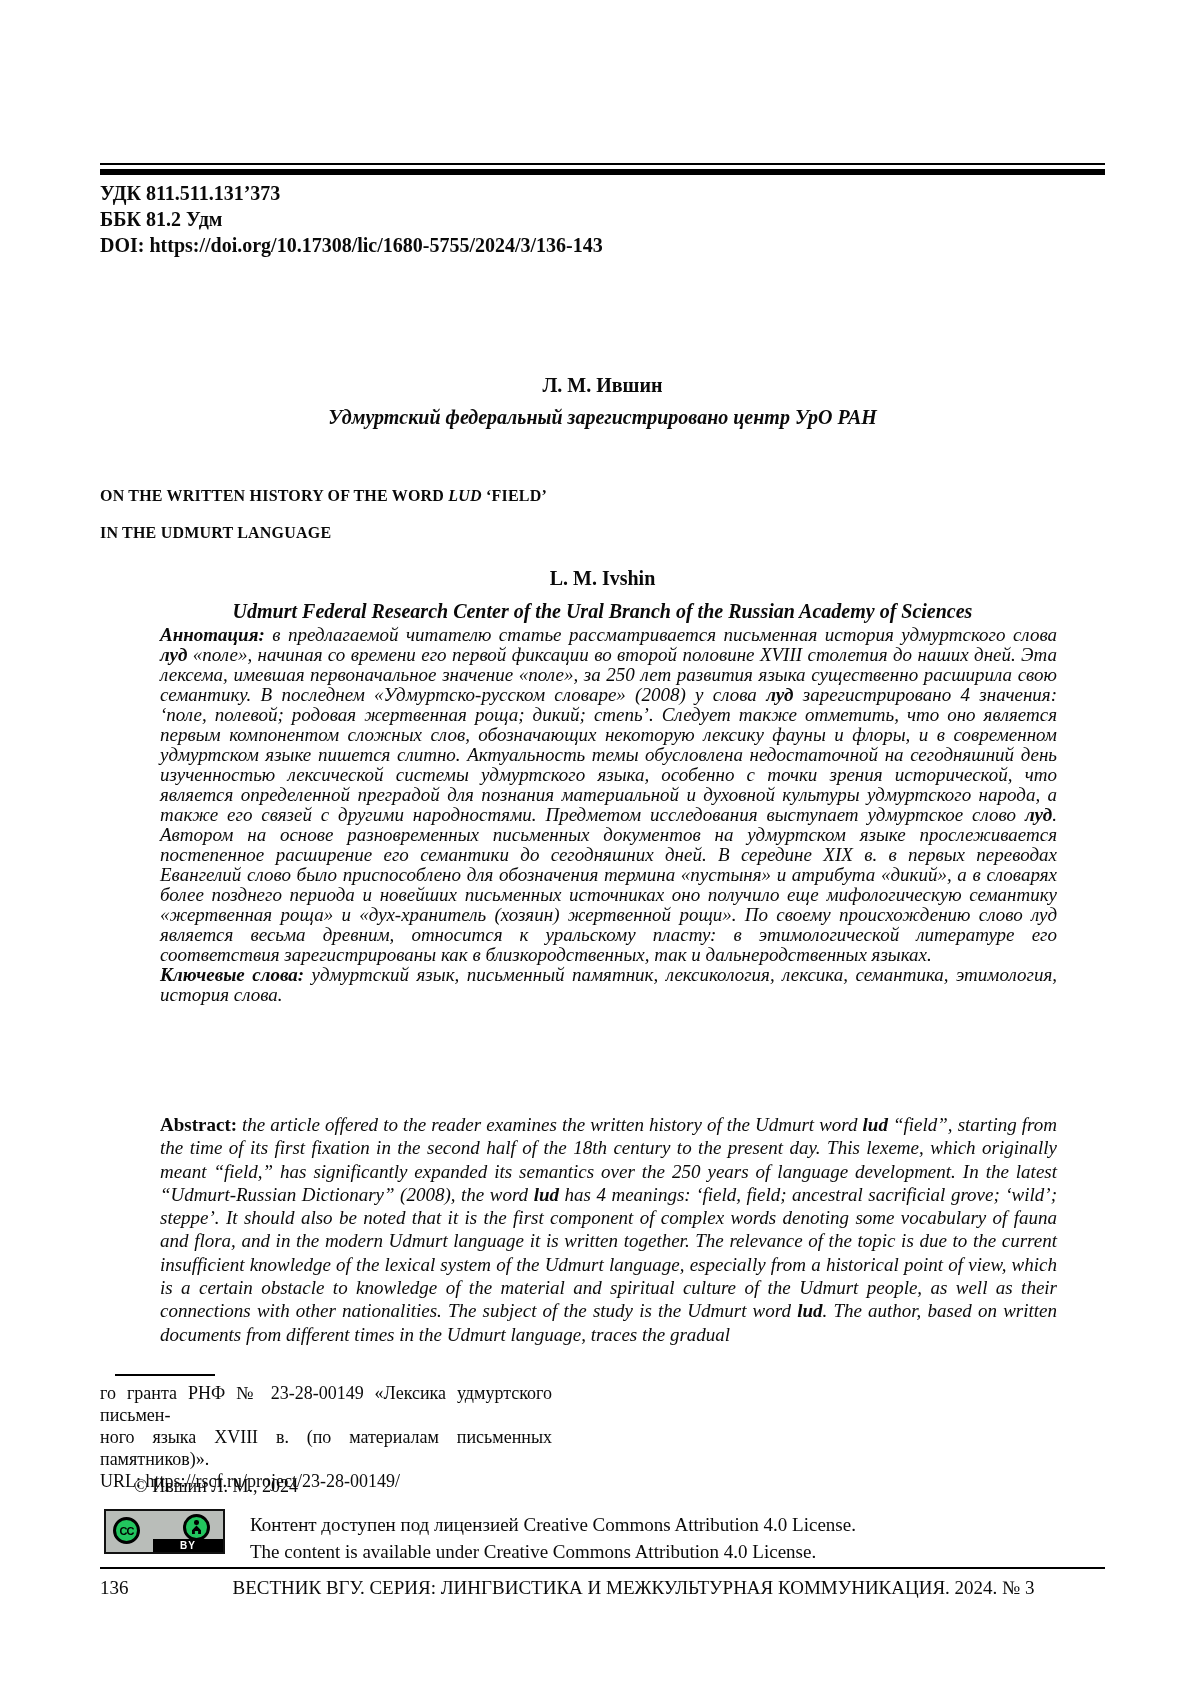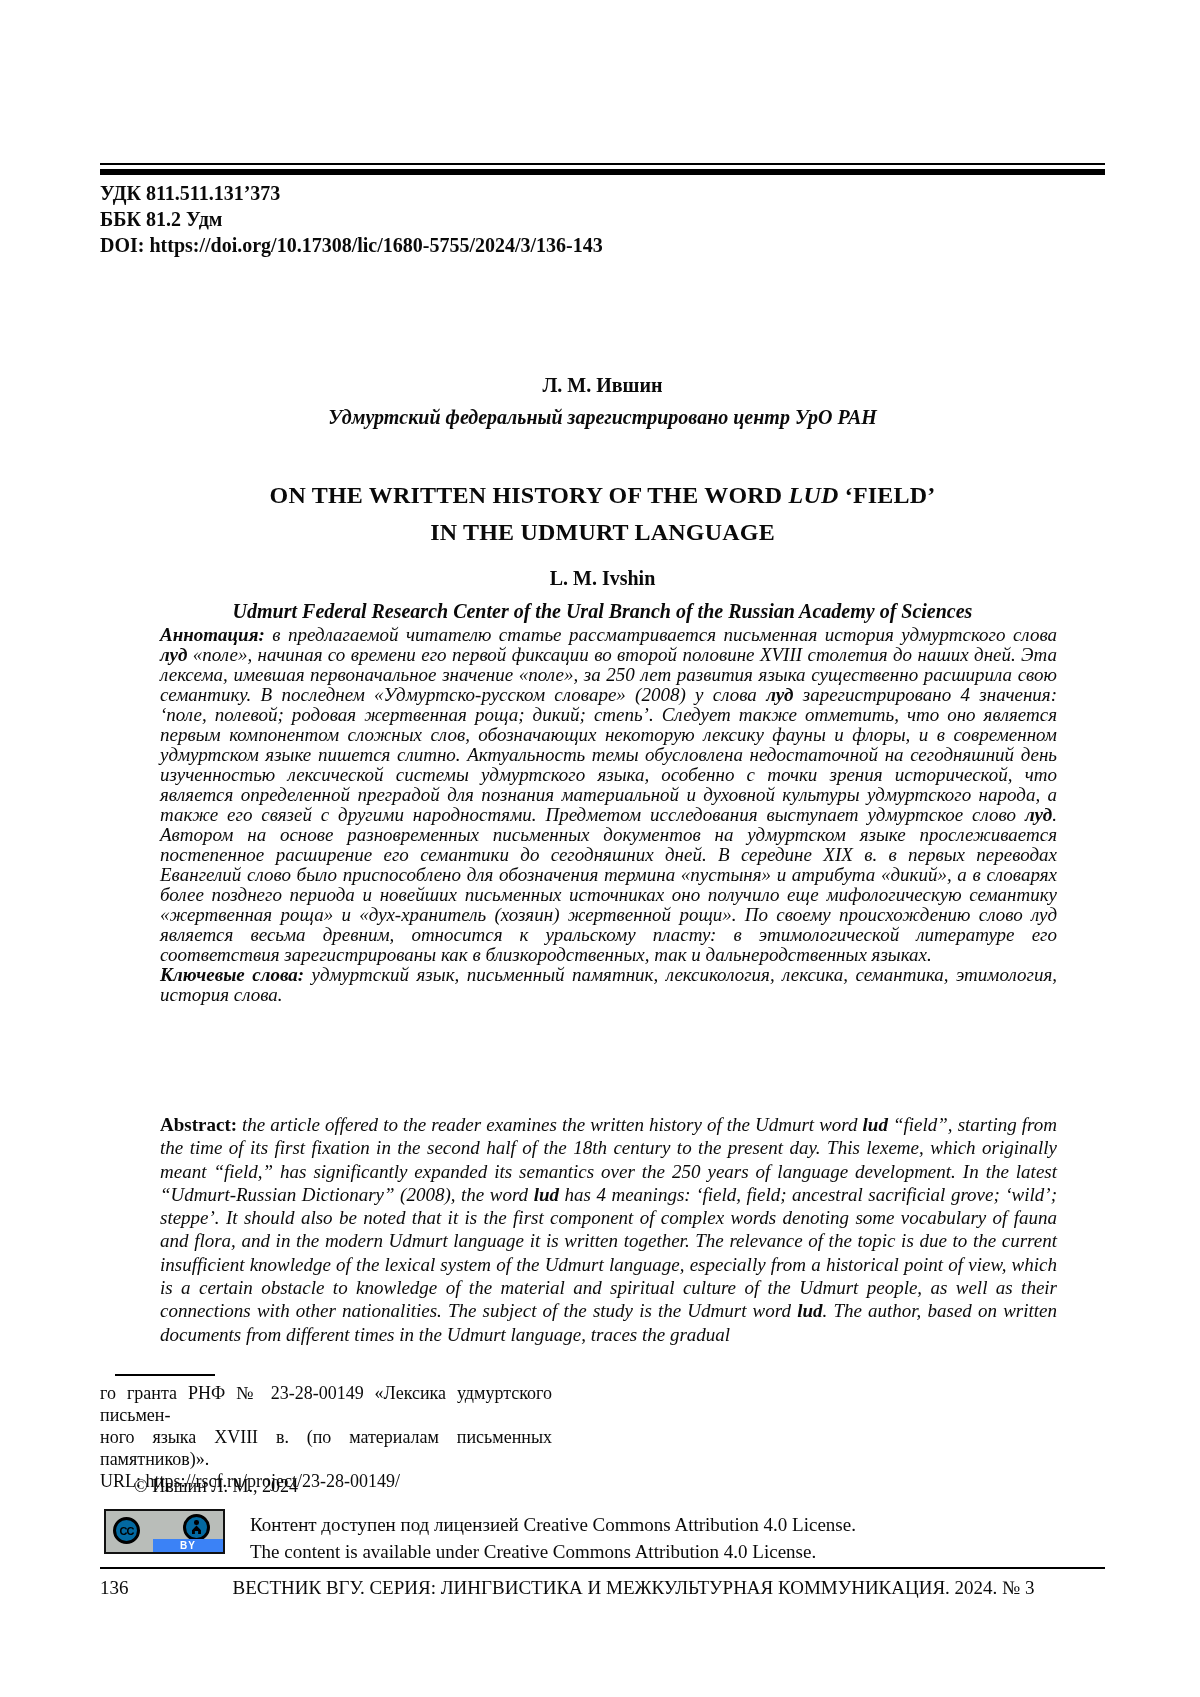--- a/index.html
+++ b/index.html
@@ -13,22 +13,22 @@
   
   .top-rule{left:100px; top:163px; width:1005px; height:4px;
     border-top:2px solid #000; border-bottom:6px solid #000;}
   
   .meta{left:100px; top:180px; width:1005px; font-size:20px; font-weight:bold; line-height:26px;}
   
   .ru-title{left:100px; top:276px; width:1005px; text-align:center;
     font-size:24px; font-weight:bold; line-height:40px; letter-spacing:.2px;}
   .ru-author{left:100px; top:374px; width:1005px; text-align:center; font-size:20px; font-weight:bold;}
   .ru-affil{left:100px; top:406px; width:1005px; text-align:center; font-size:20px; font-weight:bold; font-style:italic;}
-  .en-title{left:100px; top:477px; width:1005px; text-align:center;
-    font-size:24px; font-weight:bold; line-height:37px; letter-spacing:.2px;}
+  .en-title{left:100px; top:477px; width:1005px; 
+    font-size:16px; font-weight:bold; line-height:37px; letter-spacing:.2px;}
   .en-author{left:100px; top:567px; width:1005px; text-align:center; font-size:20px; font-weight:bold;}
   .en-affil{left:100px; top:600px; width:1005px; text-align:center; font-size:20px; font-weight:bold; font-style:italic;}
   
   .ru-abstract{left:160px; top:625px; width:897px; font-size:19px; line-height:20px;
     text-align:justify; font-style:italic;}
   .ru-abstract p{margin:0;}
   .en-abstract{left:160px; top:1113px; width:897px; font-size:19px; line-height:23.3px;
     text-align:justify; font-style:italic;}
   
   .rb{font-weight:bold;} .ri{font-style:italic;} .rn{font-style:normal;margin-top:20px;}
@@ -36,30 +36,30 @@
   .fn-rule{left:115px; top:1374px; width:100px; border-top:2px solid #000; height:0;}
   .footnote{left:100px; top:1382px; width:452px; font-size:18px; line-height:22px;}
   .footnote .fl{text-align:justify; text-align-last:justify;}
   .footnote .fl.first{padding-left:34px;}
   .footnote .fl.last{text-align:left; text-align-last:left;}
   .copyright{left:134px; top:1476px; font-size:18px;}
   
   .cc-badge{left:104px; top:1509px; width:121px; height:45px; background:#b9bdb9;
     border:2px solid #111; box-sizing:border-box;}
   .cc-circle{position:absolute; width:27px; height:27px; border:3px solid #000;
-    border-radius:50%; background:#0369a1; box-sizing:border-box;
+    border-radius:50%; background:#22c55e; box-sizing:border-box;
     display:flex; align-items:center; justify-content:center;}
   .cc-c1{left:7px; top:6px;}
   .cc-c2{right:13px; top:3px;}
   .cc-cc-text{font-family:"Liberation Sans", sans-serif; font-weight:bold; font-size:11px; color:#000; letter-spacing:-1px;}
   .person{position:relative; width:11px; height:15px;}
   .person .head{position:absolute; left:3.2px; top:0; width:4.6px; height:4.6px; border-radius:50%; background:#000;}
   .person .body{position:absolute; left:1px; top:5.4px; width:9px; height:9px; background:#000;
     clip-path:polygon(50% 0,100% 55%,100% 100%,68% 100%,68% 62%,32% 62%,32% 100%,0 100%,0 55%);}
-  .cc-by-strip{position:absolute; right:0; bottom:0; width:70px; height:13px; background:#3b82f6;
+  .cc-by-strip{position:absolute; right:0; bottom:0; width:70px; height:13px; background:#000000;
     display:flex; align-items:center; justify-content:center;}
   .cc-by-strip span{color:#fff; font-family:"Liberation Sans", sans-serif; font-size:10px; font-weight:bold; letter-spacing:1px;}
   .license-text{left:250px; top:1511px; width:680px; font-size:19px; line-height:27px;}
   
   .footer-rule{left:100px; top:1567px; width:1005px; border-top:2px solid #000; height:0;}
   .footer{left:100px; top:1577px; width:1005px; display:flex; align-items:baseline; font-size:19px;}
   .footer .pageno{width:62px;}
   .footer .journal{flex:1; text-align:center;}
 </style>
 </head>

